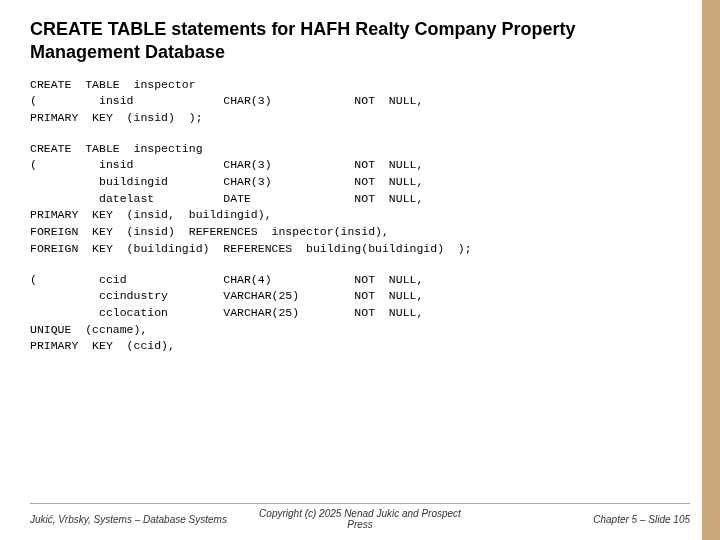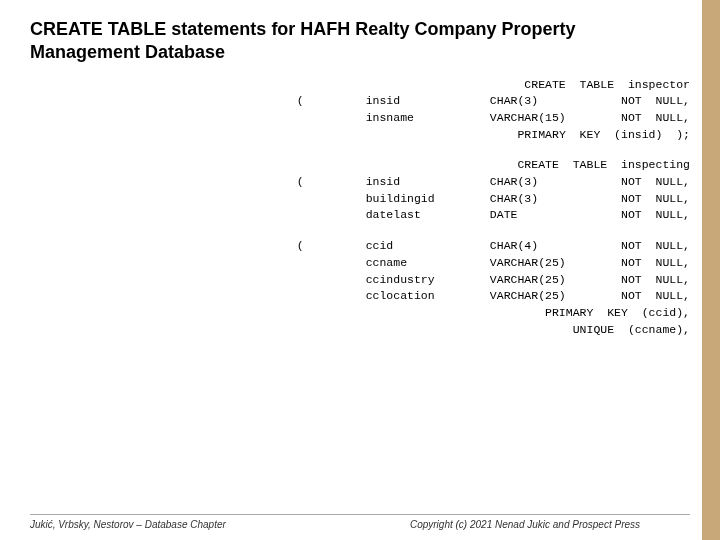--- a/index.html
+++ b/index.html
@@ -35,21 +35,20 @@
       font-weight: bold;
       color: #000;
     }
 
     .code-area {
       font-family: 'Courier New', Courier, monospace;
       font-size: 11.5px;
       line-height: 1.45;
       color: #000;
       flex: 1;
-      text-align: right;
     }
 
     .code-block {
       margin-bottom: 14px;
     }
 
     .footer {
       display: flex;
       justify-content: space-between;
       align-items: center;
@@ -92,42 +91,44 @@
     <div class="main-title">
       <span class="keyword">CREATE TABLE statements</span><span> for HAFH Realty Company Property Management Database</span>
     </div>
   </div>
 
   <div class="code-area">
 
     <div class="code-block">
       <div>CREATE&nbsp;&nbsp;TABLE&nbsp;&nbsp;inspector</div>
       <div>(&nbsp;&nbsp;&nbsp;&nbsp;&nbsp;&nbsp;&nbsp;&nbsp;&nbsp;insid&nbsp;&nbsp;&nbsp;&nbsp;&nbsp;&nbsp;&nbsp;&nbsp;&nbsp;&nbsp;&nbsp;&nbsp;&nbsp;CHAR(3)&nbsp;&nbsp;&nbsp;&nbsp;&nbsp;&nbsp;&nbsp;&nbsp;&nbsp;&nbsp;&nbsp;&nbsp;NOT&nbsp;&nbsp;NULL,</div>
-      <div>&nbsp;&nbsp;&nbsp;&nbsp;&nbsp;&nbsp;&nbsp;&nbsp;&nbsp;&nbsp;insname&nbsp;&nbsp;&nbsp;&nbsp;&nbsp;&nbsp;&nbsp;&nbsp;&nbsp;&nbsp;&nbsp;VARCHAR(15)&nbsp;&nbsp;&nbsp;&nbsp;&nbsp;&nbsp;&nbsp;&nbsp;NOT&nbsp;&nbsp;NULL,</div>
       <div>PRIMARY&nbsp;&nbsp;KEY&nbsp;&nbsp;(insid)&nbsp;&nbsp;);</div>
     </div>
 
     <div class="code-block">
       <div>CREATE&nbsp;&nbsp;TABLE&nbsp;&nbsp;inspecting</div>
       <div>(&nbsp;&nbsp;&nbsp;&nbsp;&nbsp;&nbsp;&nbsp;&nbsp;&nbsp;insid&nbsp;&nbsp;&nbsp;&nbsp;&nbsp;&nbsp;&nbsp;&nbsp;&nbsp;&nbsp;&nbsp;&nbsp;&nbsp;CHAR(3)&nbsp;&nbsp;&nbsp;&nbsp;&nbsp;&nbsp;&nbsp;&nbsp;&nbsp;&nbsp;&nbsp;&nbsp;NOT&nbsp;&nbsp;NULL,</div>
       <div>&nbsp;&nbsp;&nbsp;&nbsp;&nbsp;&nbsp;&nbsp;&nbsp;&nbsp;&nbsp;buildingid&nbsp;&nbsp;&nbsp;&nbsp;&nbsp;&nbsp;&nbsp;&nbsp;CHAR(3)&nbsp;&nbsp;&nbsp;&nbsp;&nbsp;&nbsp;&nbsp;&nbsp;&nbsp;&nbsp;&nbsp;&nbsp;NOT&nbsp;&nbsp;NULL,</div>
       <div>&nbsp;&nbsp;&nbsp;&nbsp;&nbsp;&nbsp;&nbsp;&nbsp;&nbsp;&nbsp;datelast&nbsp;&nbsp;&nbsp;&nbsp;&nbsp;&nbsp;&nbsp;&nbsp;&nbsp;&nbsp;DATE&nbsp;&nbsp;&nbsp;&nbsp;&nbsp;&nbsp;&nbsp;&nbsp;&nbsp;&nbsp;&nbsp;&nbsp;&nbsp;&nbsp;&nbsp;NOT&nbsp;&nbsp;NULL,</div>
+      <div>PRIMARY&nbsp;&nbsp;KEY&nbsp;&nbsp;(insid,&nbsp;&nbsp;buildingid),</div>
+      <div>FOREIGN&nbsp;&nbsp;KEY&nbsp;&nbsp;(insid)&nbsp;&nbsp;REFERENCES&nbsp;&nbsp;inspector(insid),</div>
+      <div>FOREIGN&nbsp;&nbsp;KEY&nbsp;&nbsp;(buildingid)&nbsp;&nbsp;REFERENCES&nbsp;&nbsp;building(buildingid)&nbsp;&nbsp;);</div>
     </div>
 
     <div class="code-block">
       <div>(&nbsp;&nbsp;&nbsp;&nbsp;&nbsp;&nbsp;&nbsp;&nbsp;&nbsp;ccid&nbsp;&nbsp;&nbsp;&nbsp;&nbsp;&nbsp;&nbsp;&nbsp;&nbsp;&nbsp;&nbsp;&nbsp;&nbsp;&nbsp;CHAR(4)&nbsp;&nbsp;&nbsp;&nbsp;&nbsp;&nbsp;&nbsp;&nbsp;&nbsp;&nbsp;&nbsp;&nbsp;NOT&nbsp;&nbsp;NULL,</div>
-      <div>&nbsp;&nbsp;&nbsp;&nbsp;&nbsp;&nbsp;&nbsp;&nbsp;&nbsp;&nbsp;ccname&nbsp;&nbsp;&nbsp;&nbsp;&nbsp;&nbsp;&nbsp;&nbsp;&nbsp;&nbsp;&nbsp;&nbsp;VARCHAR(25)&nbsp;&nbsp;&nbsp;&nbsp;&nbsp;&nbsp;&nbsp;&nbsp;NOT&nbsp;&nbsp;NULL,</div>
       <div>&nbsp;&nbsp;&nbsp;&nbsp;&nbsp;&nbsp;&nbsp;&nbsp;&nbsp;&nbsp;ccindustry&nbsp;&nbsp;&nbsp;&nbsp;&nbsp;&nbsp;&nbsp;&nbsp;VARCHAR(25)&nbsp;&nbsp;&nbsp;&nbsp;&nbsp;&nbsp;&nbsp;&nbsp;NOT&nbsp;&nbsp;NULL,</div>
       <div>&nbsp;&nbsp;&nbsp;&nbsp;&nbsp;&nbsp;&nbsp;&nbsp;&nbsp;&nbsp;cclocation&nbsp;&nbsp;&nbsp;&nbsp;&nbsp;&nbsp;&nbsp;&nbsp;VARCHAR(25)&nbsp;&nbsp;&nbsp;&nbsp;&nbsp;&nbsp;&nbsp;&nbsp;NOT&nbsp;&nbsp;NULL,</div>
+      <div>UNIQUE&nbsp;&nbsp;(ccname),</div>
       <div>PRIMARY&nbsp;&nbsp;KEY&nbsp;&nbsp;(ccid),</div>
-      <div>UNIQUE&nbsp;&nbsp;(ccname),</div>
     </div>
 
   </div>
 
   <div class="footer">
-    <div class="footer-left">Jukić, Vrbsky, Nestorov – Database Chapter</div>
-    <div class="footer-center">Copyright (c) 2021 Nenad Jukic and Prospect Press</div>
+    <div class="footer-left">Jukić, Vrbsky, Systems – Database Systems</div>
+    <div class="footer-center">Copyright (c) 2025 Nenad Jukic and Prospect Press</div>
+    <div class="footer-right">Chapter 5 – Slide  105</div>
   </div>
 
 </div>
 
 <div class="side-bar"></div>
 
 </body></html>

